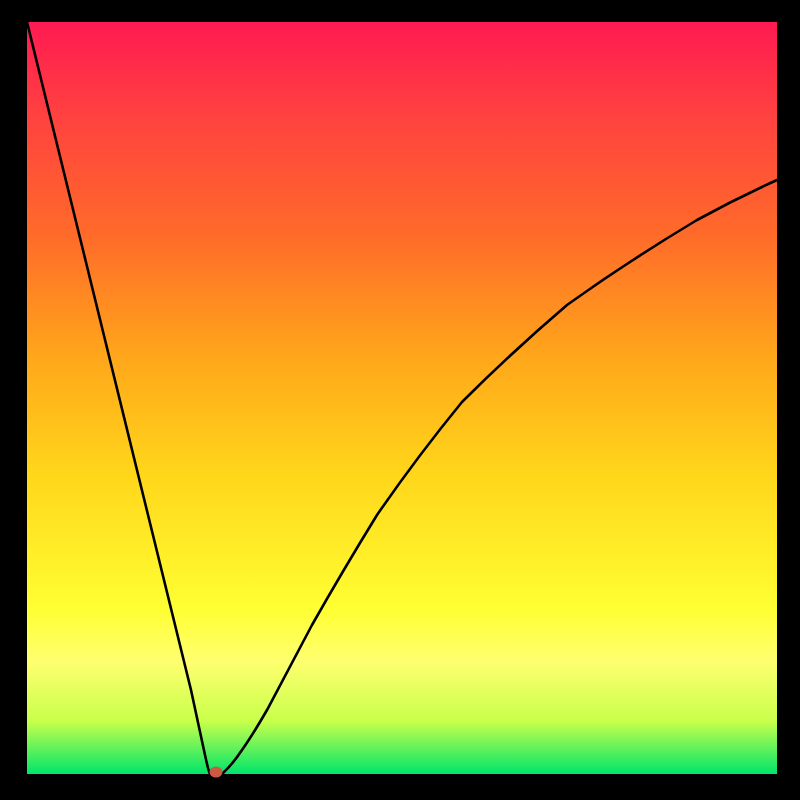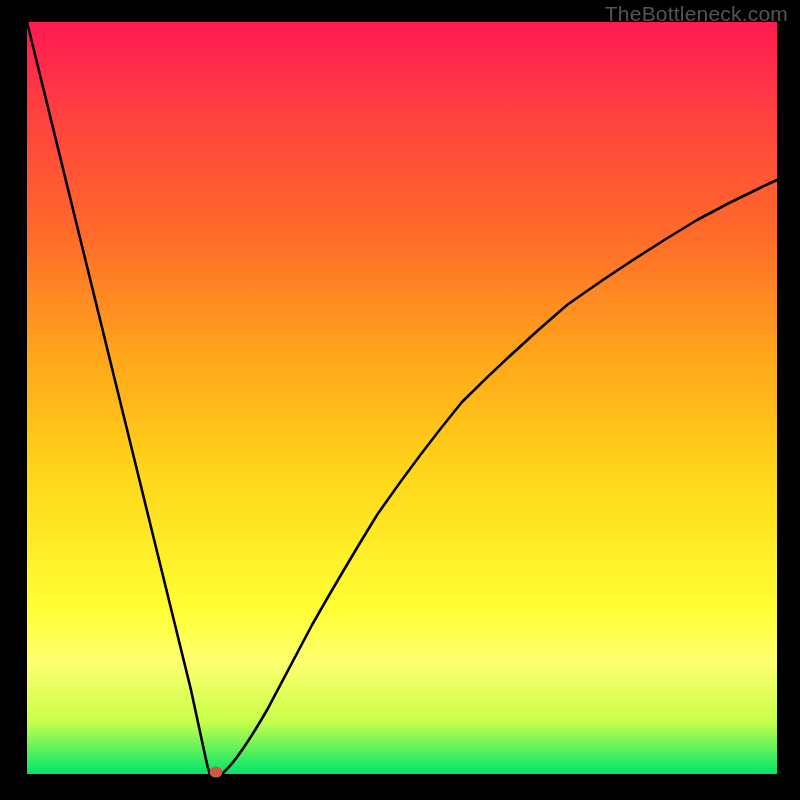--- a/index.html
+++ b/index.html
@@ -76,14 +76,13 @@
                Q 225 714 240 688
                Q 260 650 285 603
                Q 315 550 350 493
                Q 390 435 435 380
                Q 485 330 540 283
                Q 600 240 670 198
                Q 710 176 750 158" fill="none" stroke="#000000" stroke-width="2.6" stroke-linecap="round"></path>
     </svg>
     <div class="marker" style="left:189px;top:750px;background:#cc5a42;"></div>
   </div>
-  <div class="watermark">TheBottleneck.com</div>
 </div>
 
 </body></html>

